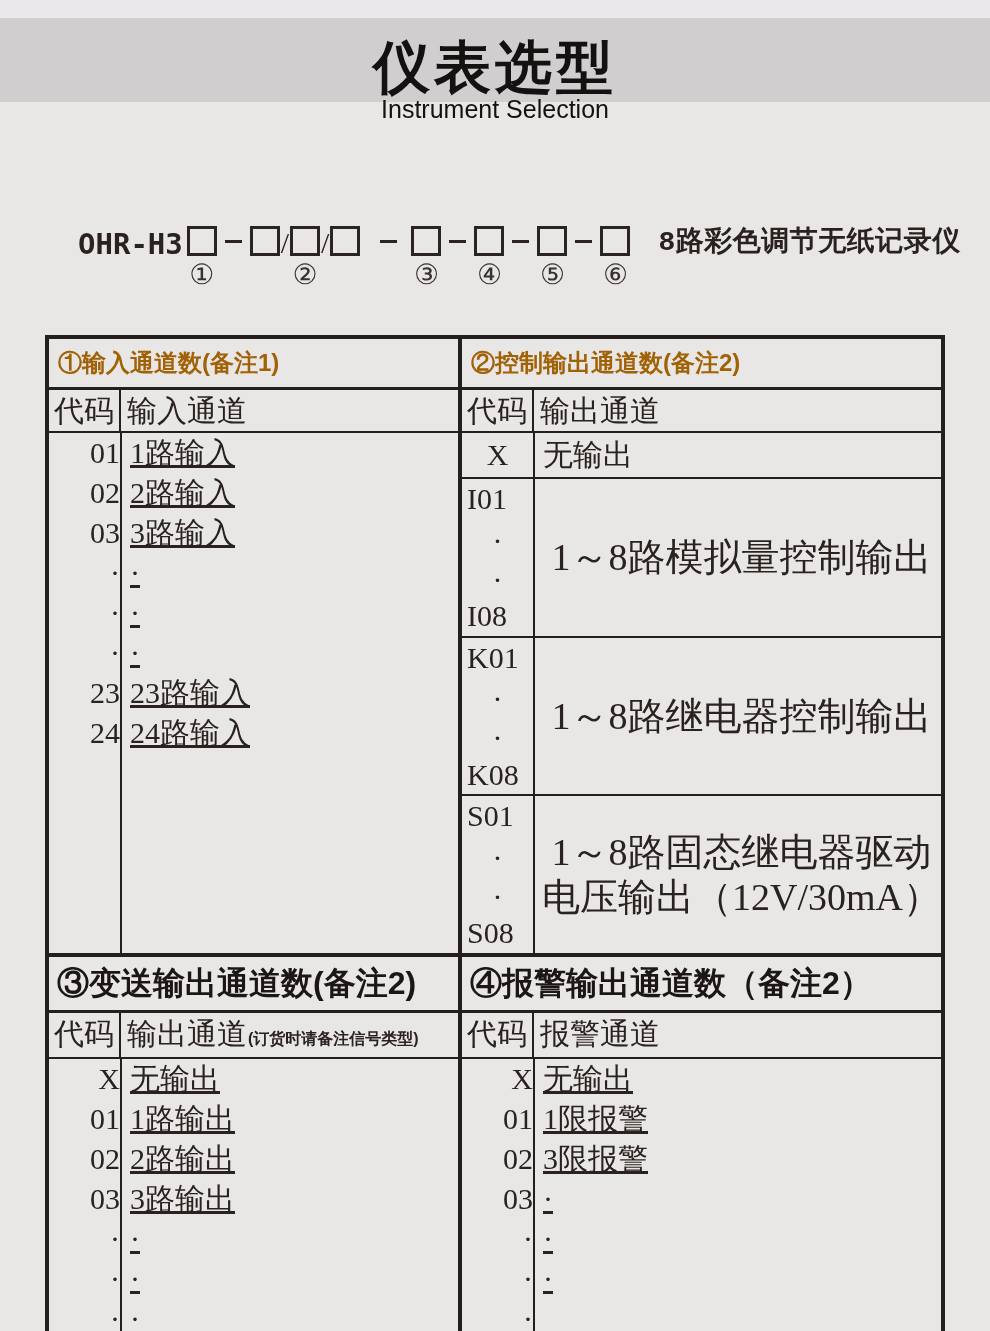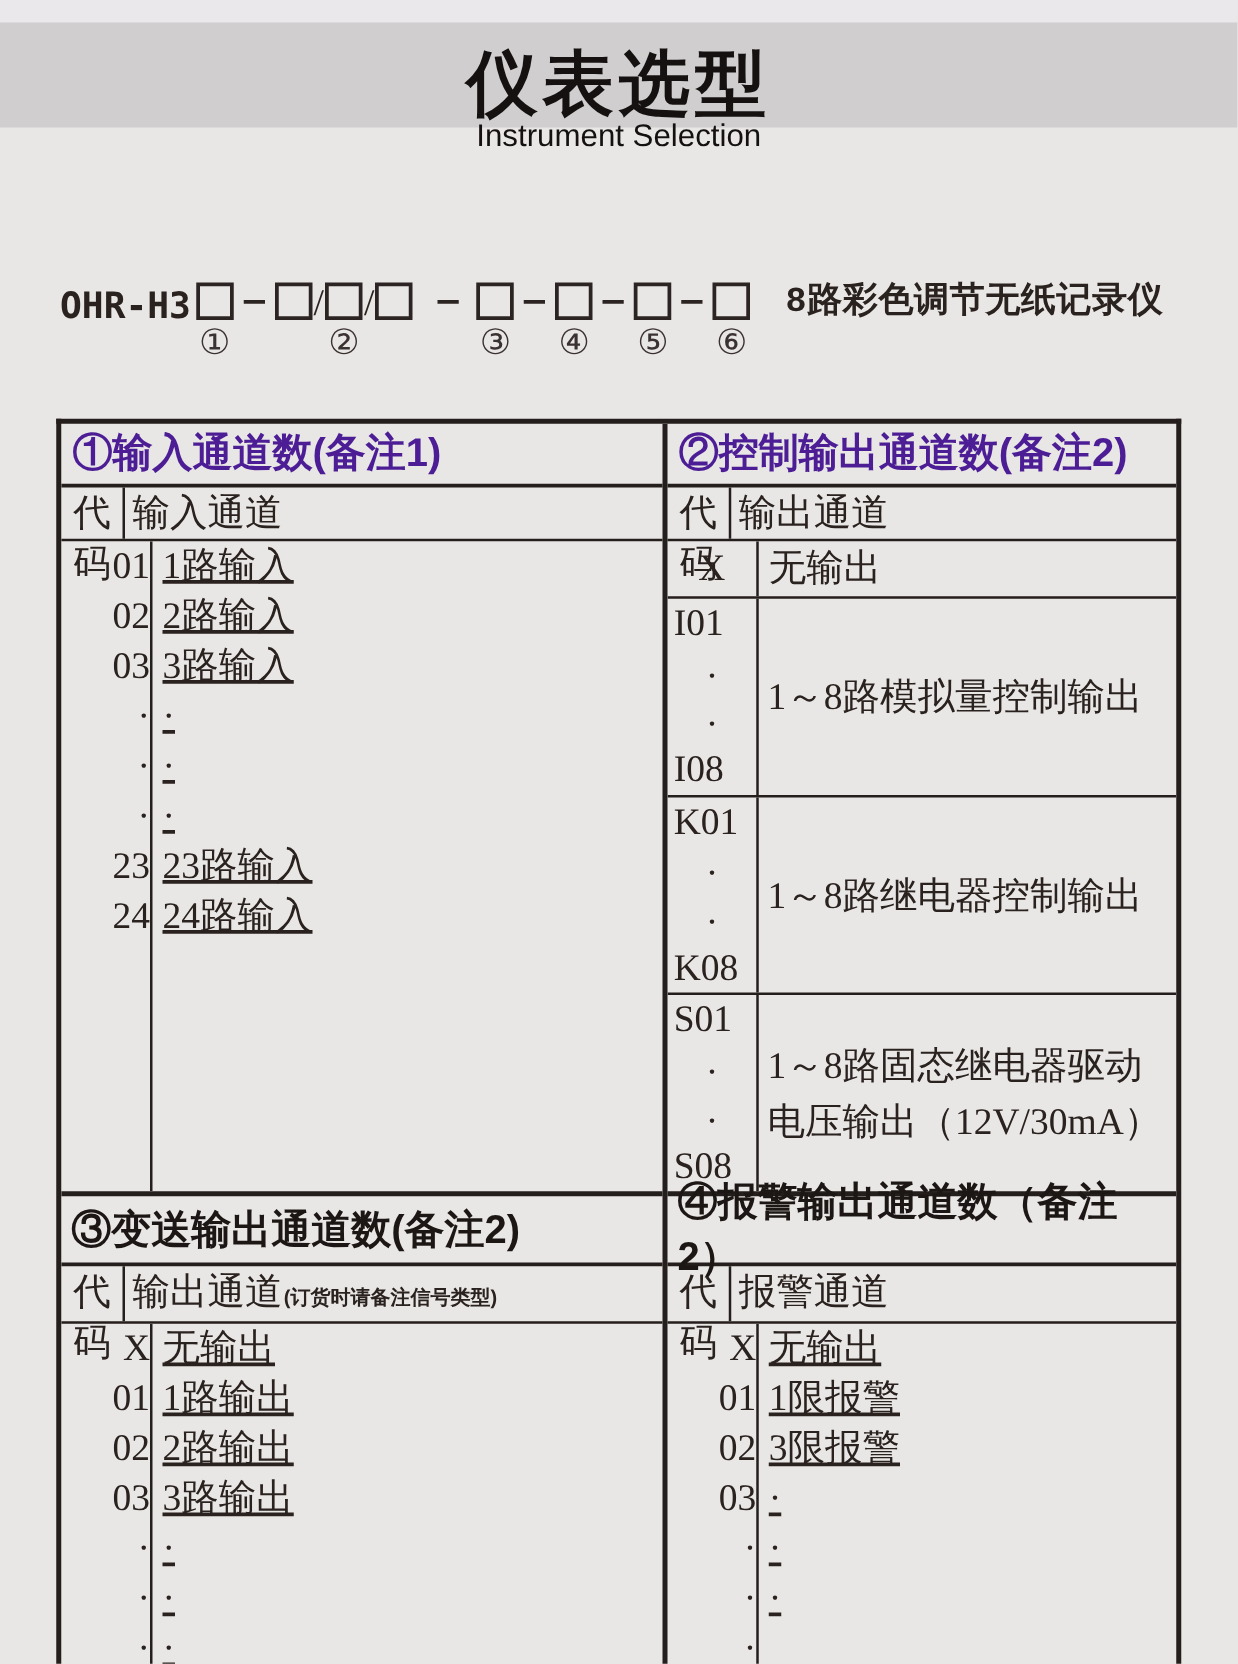--- a/index.html
+++ b/index.html
@@ -27,21 +27,21 @@
     font-size:25px; line-height:27px; color:#141110;
   }
   
   .code-line {
     position:absolute; left:48px; top:226px;
     display:flex; align-items:flex-start;
   }
   .mc-prefix {
     font-family:"DejaVu Sans Mono", monospace;
     font-weight:bold; font-size:29px; line-height:30px;
-    padding-top:3px; margin-right:4px; letter-spacing:0;
+    padding-top:3px; margin-right:4px; letter-spacing:0;margin-left:30px;
   }
   .mc-unit { display:flex; flex-direction:column; align-items:center; width:30px; }
   .mc-box { width:30px; height:30px; border:3px solid #2b2422; }
   .mc-circ { margin-top:5px; font-size:28px; line-height:28px; color:#3a3230; }
   .mc-dash { width:17px; height:3px; background:#2b2422; margin:14px 8px 0 8px; }
   .mc-dash.wide { margin-left:20px; margin-right:14px; }
   .mc-slash { font-size:30px; line-height:30px; margin:0 1px; padding-top:2px; }
   .mc-suffix {
     margin-left:28px; font-size:28px; line-height:30px; padding-top:2px;
     font-weight:600; letter-spacing:0.5px;font-family:Liberation Mono, monospace;
@@ -52,31 +52,31 @@
     border:4px solid #241e1c; border-bottom:none;
     display:flex; overflow:hidden;
   }
   .half-l { width:481px; display:flex; flex-direction:column; }
   .half-r { flex:1; border-left:4px solid #241e1c; display:flex; flex-direction:column; }
 
   .sec-head {
     height:51px; border-bottom:3px solid #241e1c;
     display:flex; align-items:center; padding-left:9px;
     font-family:"Liberation Sans", sans-serif; font-weight:bold;
-    font-size:32px; color:#4c1d95; letter-spacing:0;
+    font-size:24px; color:#a16207; letter-spacing:0;
   }
   .sec-head2 {
     height:60px; border-top:4px solid #241e1c; border-bottom:3px solid #241e1c;
     display:flex; align-items:center; padding-left:8px;
     font-family:"Liberation Sans", sans-serif; font-weight:bold;
     font-size:32px; color:#1c1614;
   }
   .col-head { height:43px; border-bottom:2px solid #241e1c; display:flex; font-size:30px; }
   .col-head2 { height:46px; border-bottom:2px solid #241e1c; display:flex; font-size:30px; }
-  .code-w { width:51px; border-right:2px solid #241e1c; text-align:center; }
+  .code-w { width:72px; border-right:2px solid #241e1c; text-align:center; }
   .col-head .code-w, .col-head2 .code-w { line-height:41px; }
   .col-head .val-h, .col-head2 .val-h { flex:1; padding-left:6px; line-height:42px; white-space:nowrap; }
   .col-note {
     font-family:"Liberation Sans", sans-serif; font-weight:bold;
     font-size:16px; margin-left:1px;
   }
   
   .data-top { height:520px; display:flex; overflow:hidden; }
   .data-bottom { flex:1; display:flex; overflow:hidden; }
   .code-col { width:73px; border-right:2px solid #241e1c; display:flex; flex-direction:column; }
@@ -90,21 +90,21 @@
   .x-row .xv { flex:1; padding-left:8px; line-height:43px; font-size:30px; }
   .blk { display:flex; }
   .blk-i { height:159px; border-bottom:2px solid #241e1c; }
   .blk-k { height:158px; border-bottom:2px solid #241e1c; }
   .blk-s { flex:1; }
   .blk-codes { width:73px; border-right:2px solid #241e1c; display:flex; flex-direction:column; }
   .blk-codes .bcell { flex:1; font-size:30px; display:flex; align-items:center; padding-left:5px; }
   .blk-codes .bdot { justify-content:center; padding-left:0; align-items:flex-end; }
   .blk-desc {
     flex:1; display:flex; flex-direction:column; justify-content:center;
-    padding-left:7px; font-size:30px; line-height:45px; white-space:nowrap;
+    padding-left:7px; font-size:38px; line-height:45px; white-space:nowrap;text-align:center;
   }
 </style>
 </head>
 <body>
 
 <div class="top-strip"></div>
 
 <div class="banner">
   <div class="banner-title">仪表选型</div>
   <div class="banner-sub">Instrument Selection</div>

